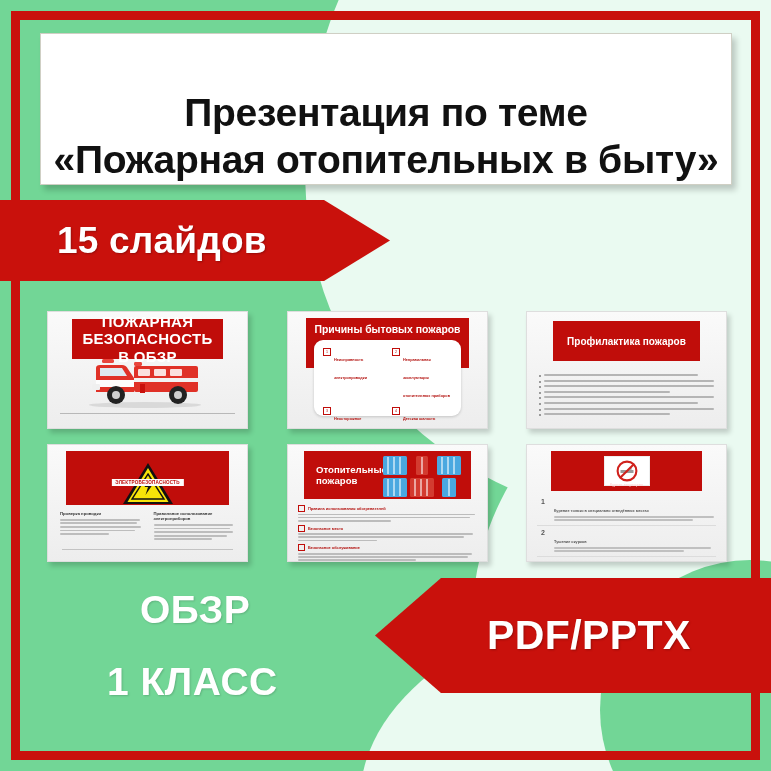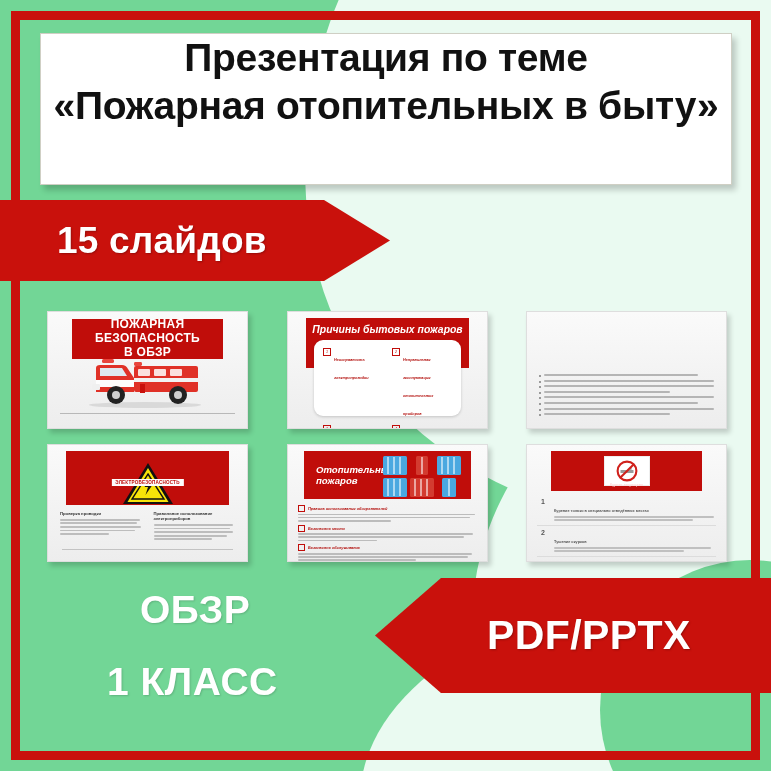--- a/index.html
+++ b/index.html
@@ -41,21 +41,21 @@
     pointer-events:none;
   }
 
   
   .title-card{
     position:absolute;left:40px;top:33px;width:692px;height:152px;
     background:#ffffff;
     border:1px solid #cfcfc4;
     box-sizing:border-box;
     box-shadow:4px 5px 6px rgba(0,0,0,0.20);
-    display:flex;align-items:flex-start;justify-content:center;
+    display:flex;align-items:flex-end;justify-content:center;
   }
   .title-text{
     text-align:center;
     color:#111111;
     font-weight:bold;
     font-size:39px;
     line-height:1.22;
     letter-spacing:-0.3px;
     padding:0 8px;
     font-family:"Liberation Sans", sans-serif;
@@ -105,34 +105,34 @@
   }
   .thumb{
     position:absolute;width:201px;height:118px;
     background:#f2f2f2;
     border:1px solid #dedede;
     box-sizing:border-box;
     box-shadow:3px 4px 5px rgba(0,0,0,0.18);
     overflow:hidden;
   }
   .thumb.c0{left:0;}
-  .thumb.c1{left:240px;font-style:italic;}
+  .thumb.c1{left:240px;}
   .thumb.c2{left:479px;}
   .thumb.r0{top:0;}
   .thumb.r1{top:133px;}
 
   .s-inner{position:absolute;inset:0;background:linear-gradient(180deg,#fafafa,#ededed);}
   .s-band{
     position:absolute;background:#c00d0a;
     display:flex;align-items:center;justify-content:center;
     color:#fff;font-weight:bold;text-align:center;
   }
 
   
-  .s1-band{left:24px;top:7px;right:24px;height:40px;font-size:12px;line-height:1.15;letter-spacing:0.3px;}
+  .s1-band{left:24px;top:7px;right:24px;height:40px;font-size:15px;line-height:1.15;letter-spacing:0.3px;}
   .s1-truck{position:absolute;left:34px;top:36px;width:126px;height:62px;}
   .s1-floor{position:absolute;left:12px;right:12px;top:101px;height:1px;background:#b8b8b8;}
 
   
   .s2-band{left:18px;top:6px;right:18px;height:44px;font-size:10.4px;align-items:flex-start;padding-top:6px;}
   .s2-card{
     position:absolute;left:26px;top:28px;right:26px;bottom:12px;
     background:#fff;border-radius:9px;box-shadow:0 1px 3px rgba(0,0,0,.18);
     padding:7px 9px;box-sizing:border-box;
     display:grid;grid-template-columns:1fr 1fr;grid-gap:5px 9px;
@@ -300,20 +300,23 @@
                 <span class="ln" style="width:85%"></span>
               </span>
             </span>
           </div>
         </div>
       </div>
     </div>
 
     <div class="thumb r0 c2">
       <div class="s-inner">
+        <div class="s-band s3-band">
+          <span>Профилактика пожаров</span>
+        </div>
         <div class="s3-list">
           <div class="s3-li">
               <span class="s3-dot"></span>
               <span class="s3-bar mid"></span>
             </div>
           <div class="s3-li">
               <span class="s3-dot"></span>
               <span class="s3-bar"></span>
             </div>
           <div class="s3-li">

